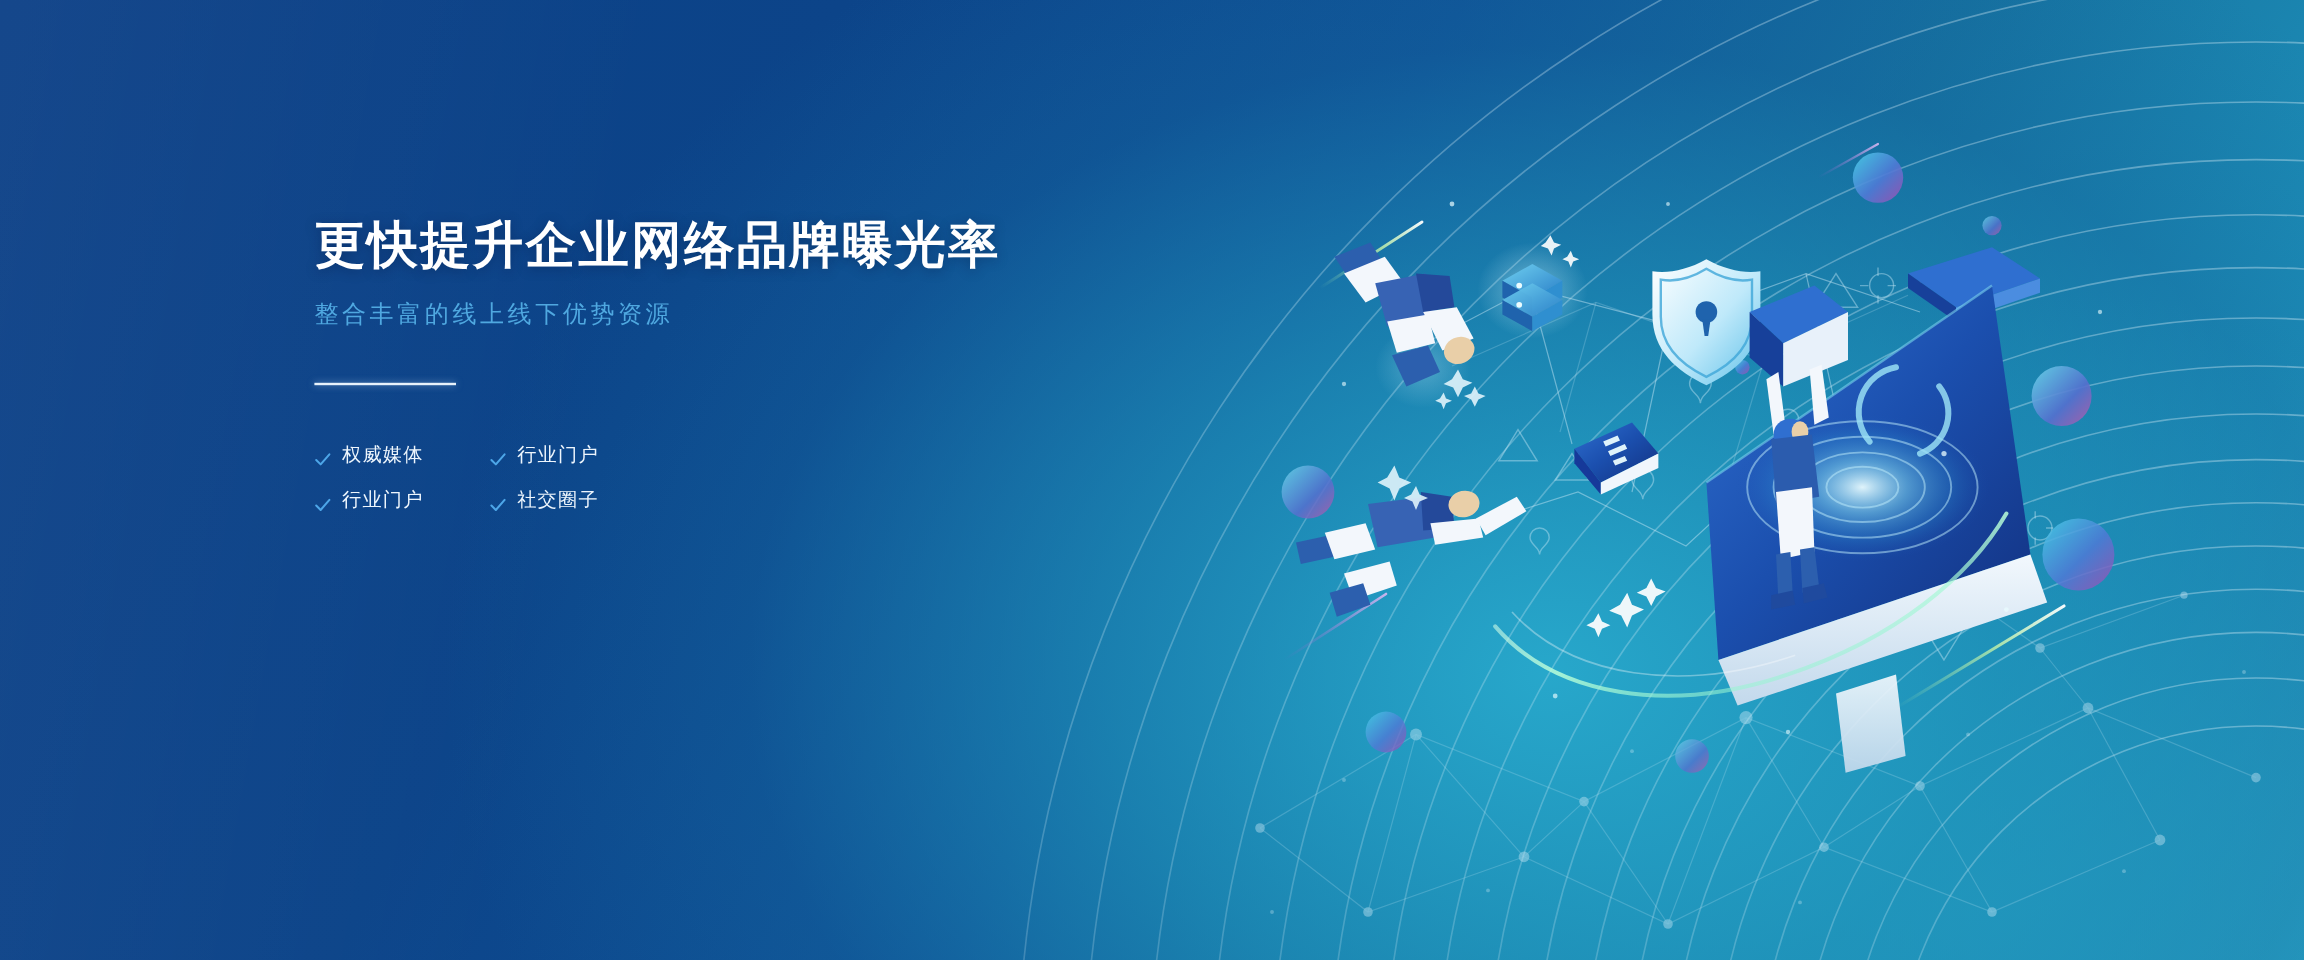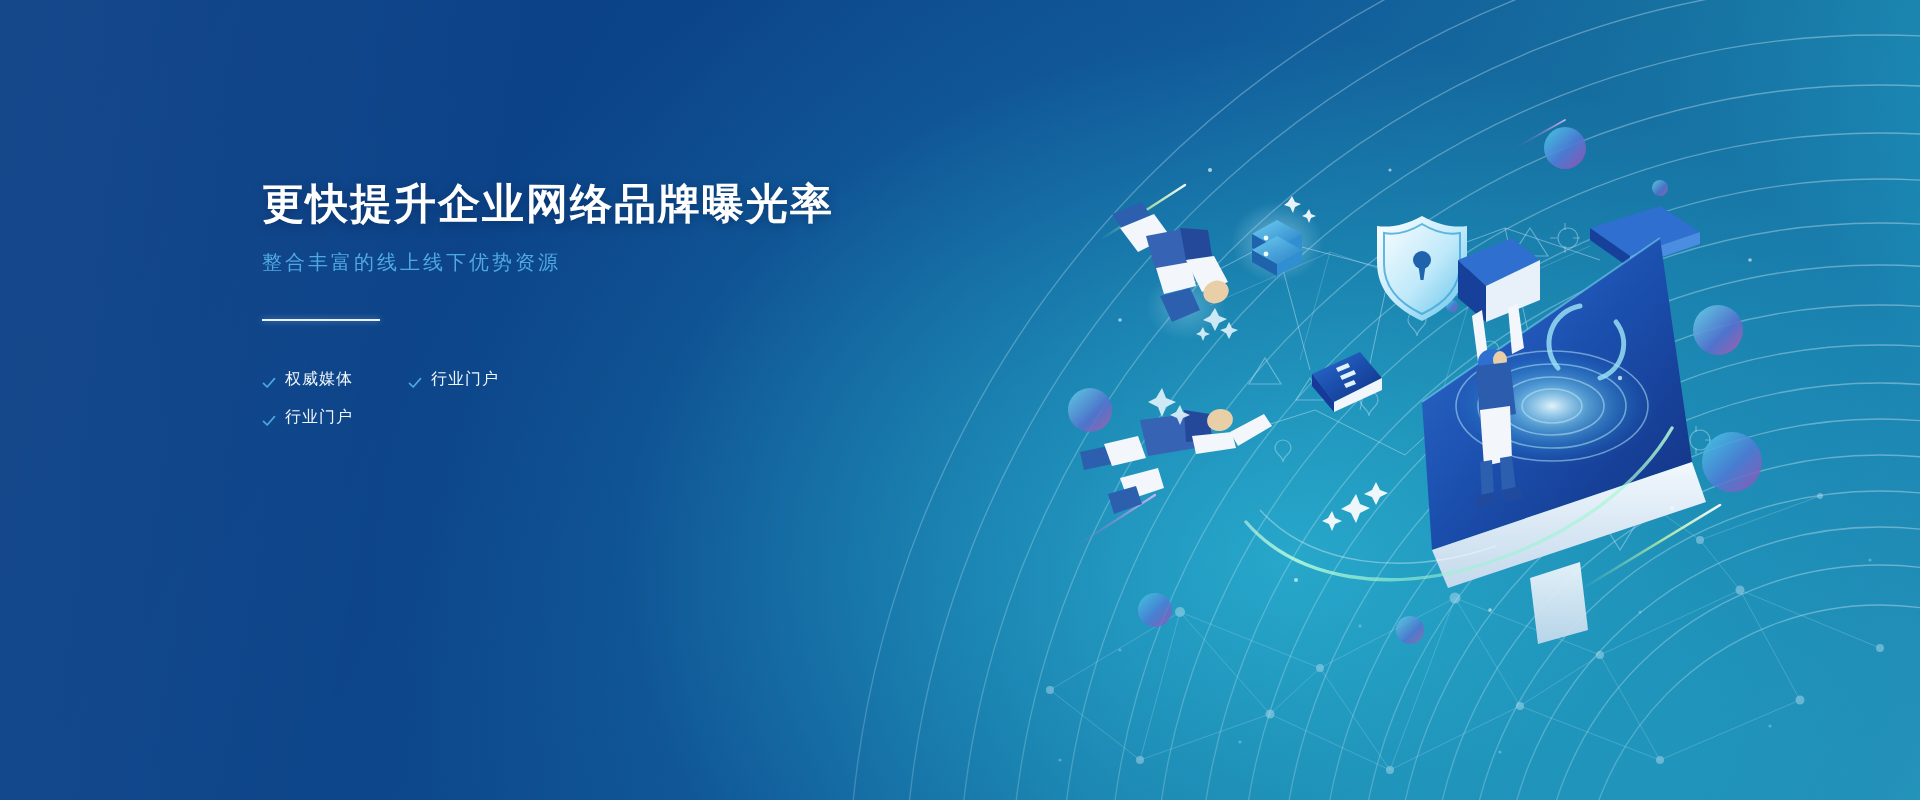--- a/index.html
+++ b/index.html
@@ -153,20 +153,26 @@
       </div>
 
 
       <div class="feat">
         <svg class="check" viewBox="0 0 14 14">
           <path d="M1.5 7.3 L5.2 11 L12.5 2.6" fill="none" stroke="#4da6e8" stroke-width="1.7" stroke-linecap="round" stroke-linejoin="round"></path>
         </svg>
         <span class="feat-label">行业门户</span>
       </div>
 
+      <div class="feat">
+        <svg class="check" viewBox="0 0 14 14">
+          <path d="M1.5 7.3 L5.2 11 L12.5 2.6" fill="none" stroke="#4da6e8" stroke-width="1.7" stroke-linecap="round" stroke-linejoin="round"></path>
+        </svg>
+        <span class="feat-label">社交圈子</span>
+      </div>
 
     </div>
   </div>
 
   <div class="illus">
     <svg viewBox="0 0 700 560">
       <defs>
         <linearGradient id="scrGrad" x1="0" y1="0" x2="1" y2="1">
           <stop offset="0%" stop-color="#2f6fd0"></stop>
           <stop offset="48%" stop-color="#1b4fae"></stop>

